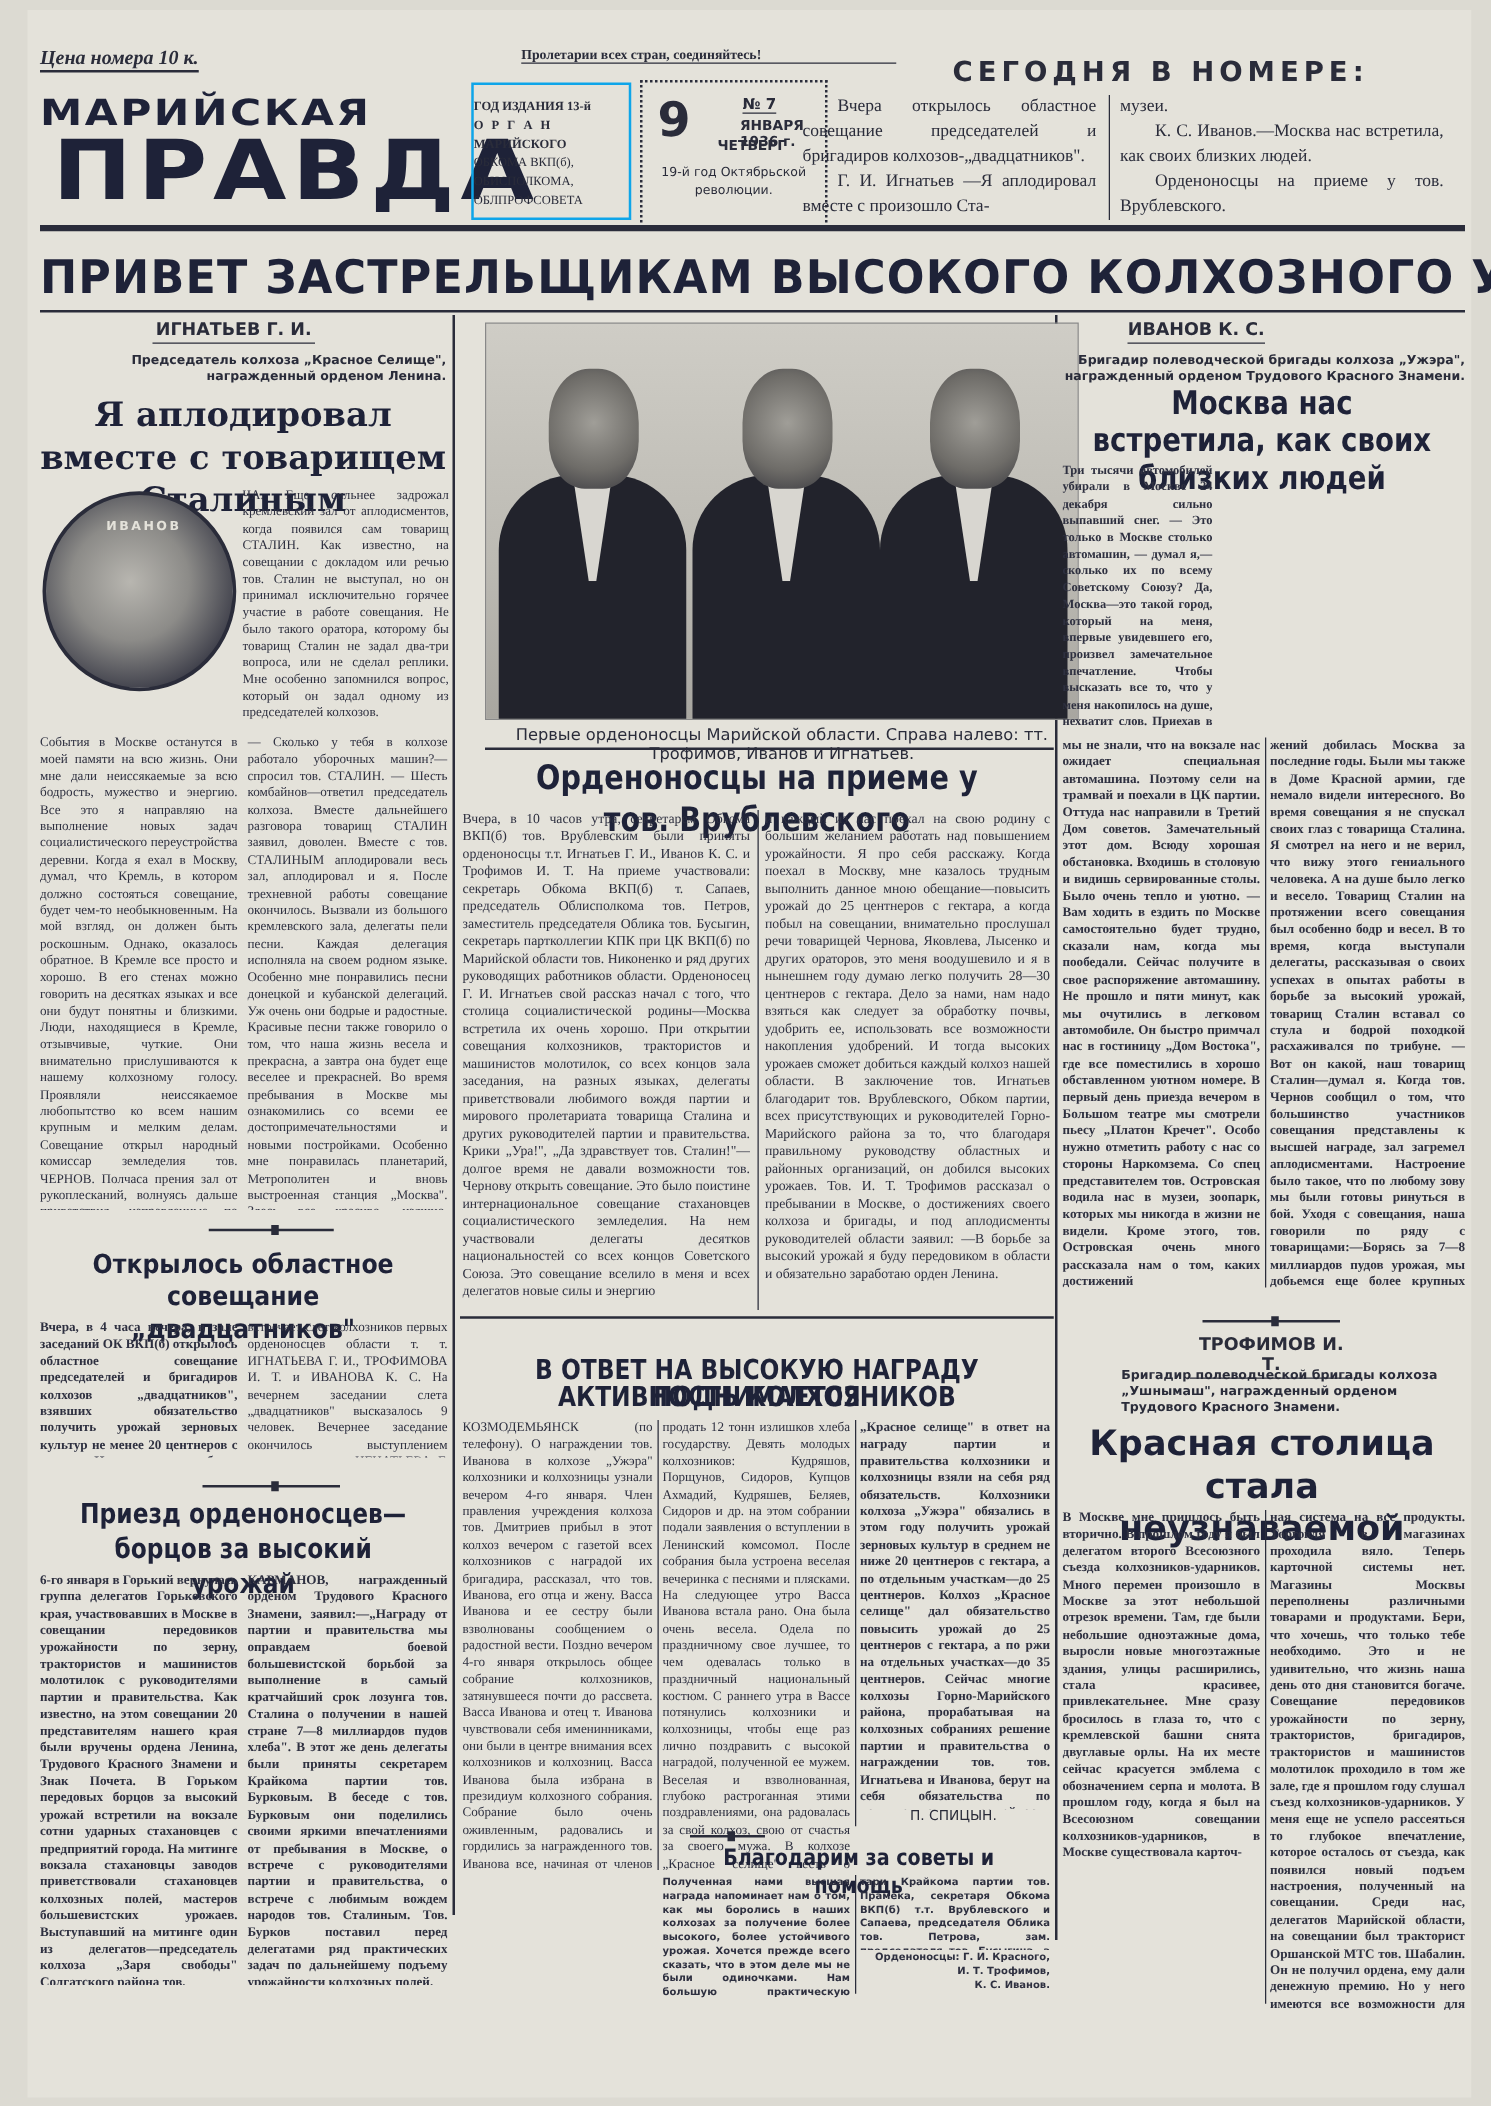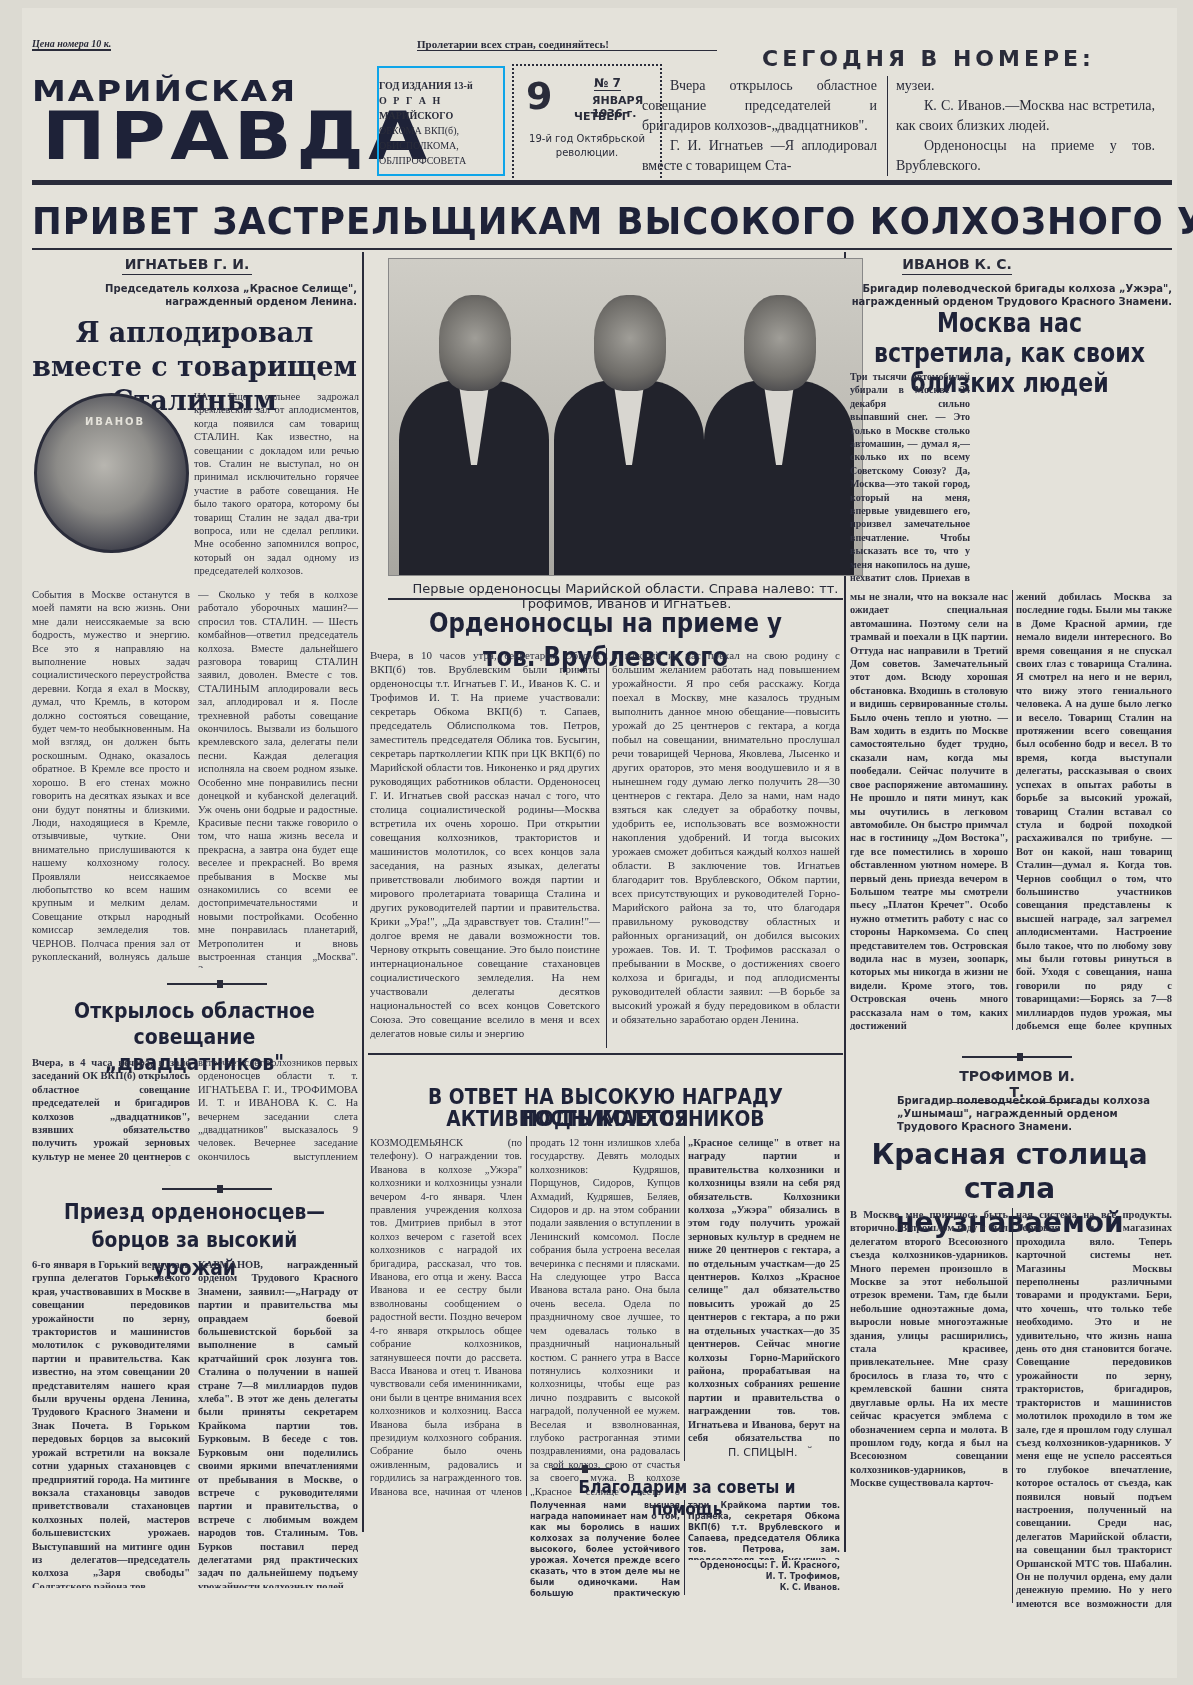--- a/index.html
+++ b/index.html
@@ -9,21 +9,21 @@
     font-family: "Liberation Serif", "DejaVu Serif", serif;
     color: #2a2c3a;
     position: relative;
     overflow: hidden;
   }
   .page {
     position: absolute; left: 22px; top: 8px; width: 1155px; height: 1670px;
     background: #e4e2da;
   }
   
-  .topline { position: absolute; top: 30px; left: 10px; font-size: 10px; font-weight: bold; font-style: italic; border-bottom: 2px solid #2a2c3a; }
+  .topline { position: absolute; top: 30px; left: 10px; font-size: 16px; font-weight: bold; font-style: italic; border-bottom: 2px solid #2a2c3a; }
   .motto { position: absolute; top: 30px; left: 395px; font-size: 11px; font-weight: bold; border-bottom: 1px solid #2a2c3a; width: 300px; }
   .logo-top { position: absolute; top: 63px; left: 10px; font-family: "DejaVu Sans", sans-serif; font-weight: 900; font-size: 34px; letter-spacing: 2px; color: #1e2238; transform: scaleY(0.85); }
   .logo-main { position: absolute; top: 90px; left: 20px; font-family: "DejaVu Sans", sans-serif; font-weight: 900; font-size: 66px; letter-spacing: 4px; color: #1e2238; transform: scaleX(1.15); transform-origin: left; }
   .organ-box { position: absolute; top: 58px; left: 355px; width: 128px; height: 110px; border: 2px solid #0ea5e9; text-align: left; font-family: Liberation Serif, serif; font-size: 10px; font-weight: bold; padding-top: 10px; line-height: 15px; }
   .date-box { position: absolute; top: 56px; left: 490px; width: 150px; height: 114px; border-left: 2px dotted #2a2c3a; border-right: 2px dotted #2a2c3a; border-top: 2px dotted #2a2c3a; font-family: "DejaVu Sans", sans-serif; padding: 6px; }
   .date-day { position: absolute; left: 12px; top: 8px; font-size: 38px; font-weight: 900; }
   .date-no { position: absolute; left: 80px; top: 10px; font-size: 12px; font-weight: bold; border-bottom: 1px solid #2a2c3a; }
   .date-month { position: absolute; left: 50px; top: 28px; font-size: 11px; font-weight: bold; margin-left: 28px; }
   .date-weekday { position: absolute; left: 60px; top: 44px; font-size: 11px; font-weight: bold; }
   .date-rev { position: absolute; left: 8px; top: 66px; width: 130px; text-align: center; font-size: 10px; line-height: 14px; }
@@ -77,21 +77,21 @@
     <div class="date-day">9</div>
     <div class="date-no">№ 7</div>
     <div class="date-month">ЯНВАРЯ 1936 г.</div>
     <div class="date-weekday">ЧЕТВЕРГ</div>
     <div class="date-rev">19-й год Октябрьской революции.</div>
   </div>
 
   <div class="today-title">СЕГОДНЯ В НОМЕРЕ:</div>
   <div class="today-col today-left">
     <p>Вчера открылось областное совещание председателей и бригадиров колхозов-„двадцатников".</p>
-    <p>Г. И. Игнатьев —Я аплодировал вместе с товарищем Ста-</p>
+    <p>Г. И. Игнатьев —Я аплодировал вместе с произошло Ста-</p>
   </div>
   <div class="today-col today-right">
     <p style="text-indent:0">музеи.</p>
     <p>К. С. Иванов.—Москва нас встретила, как своих близких людей.</p>
     <p>Орденоносцы на приеме у тов. Врублевского.</p>
   </div>
 
   <div class="rule-thick" style="top:172px"></div>
   <div class="banner">ПРИВЕТ ЗАСТРЕЛЬЩИКАМ ВЫСОКОГО КОЛХОЗНОГО УРОЖАЯ!</div>
   <div class="rule-thick" style="top:240px;height:2px"></div>

